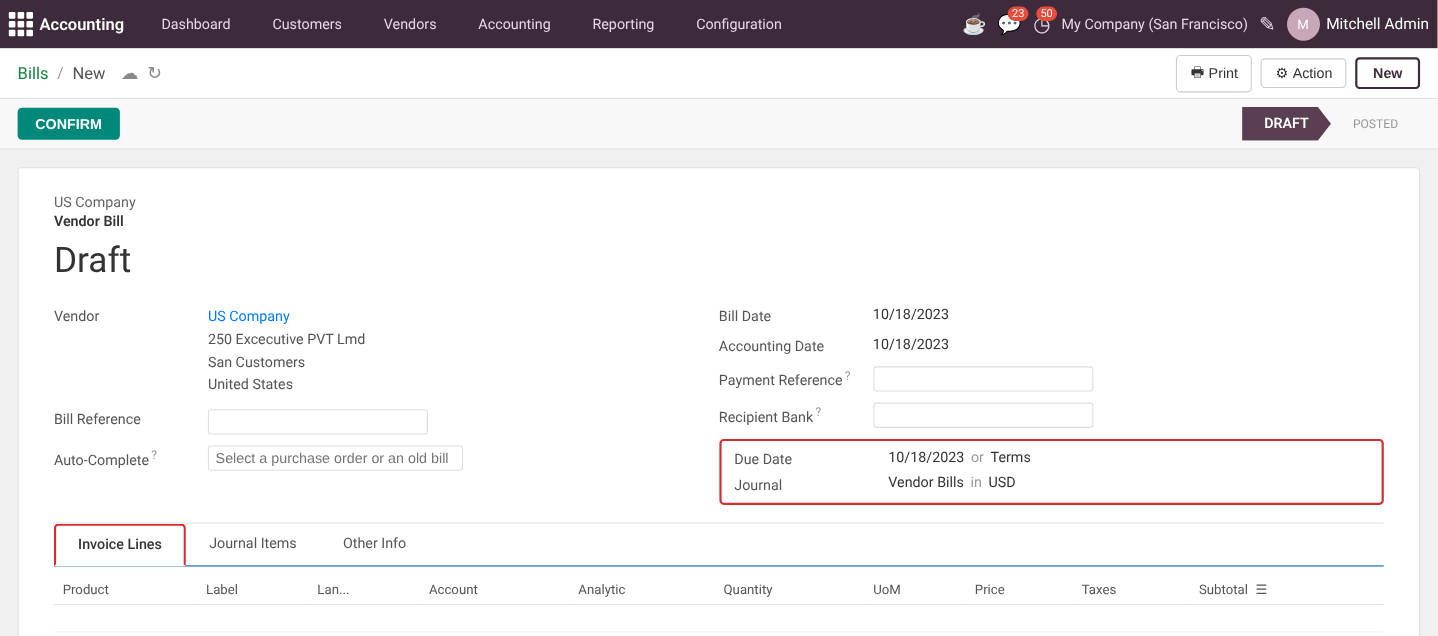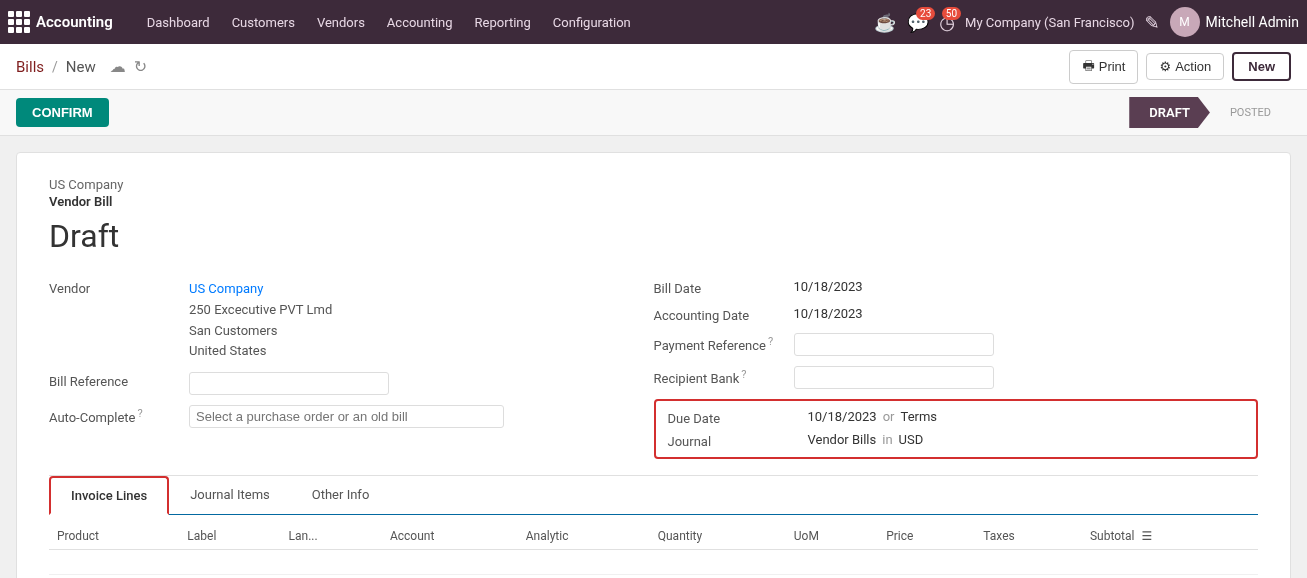--- a/index.html
+++ b/index.html
@@ -12,41 +12,41 @@
       display: flex;
       align-items: center;
       height: 44px;
       padding: 0 8px;
       gap: 4px;
     }
     .nav-logo { display: flex; align-items: center; gap: 6px; margin-right: 8px; }
     .nav-logo-grid { display: grid; grid-template-columns: repeat(3,6px); gap: 2px; }
     .nav-logo-grid span { width: 6px; height: 6px; background: #fff; border-radius: 1px; display: block; }
     .nav-app-name { font-size: 15px; font-weight: 600; margin-right: 12px; }
-    .nav-menu { display: flex; gap: 2px; justify-content: center; }
+    .nav-menu { display: flex; gap: 18px; justify-content: center; }
     .nav-item { padding: 6px 10px; border-radius: 4px; cursor: pointer; font-size: 13px; color: #e8d8e5; }
     .nav-right { margin-left: auto; display: flex; align-items: center; gap: 10px; }
     .nav-icon-btn { position: relative; cursor: pointer; color: #e8d8e5; font-size: 18px; }
     .badge { position: absolute; top: -5px; right: -6px; background: #e74c3c; color: #fff; border-radius: 10px; font-size: 10px; padding: 1px 4px; }
     .nav-company { font-size: 13px; color: #e8d8e5; }
     .nav-tools { font-size: 18px; color: #e8d8e5; cursor: pointer; }
     .nav-user { display: flex; align-items: center; gap: 6px; cursor: pointer; }
     .nav-avatar { width: 30px; height: 30px; border-radius: 50%; background: #c8a8b8; display: flex; align-items: center; justify-content: center; font-size: 12px; color: #fff; }
 
     
     .breadcrumb-bar {
       background: #fff;
       border-bottom: 1px solid #e0e0e0;
       padding: 8px 16px;
       display: flex;
       align-items: center;
       gap: 8px;
       height: 46px;
     }
-    .breadcrumb-text { font-size: 15px; color: #7f1d1d; }
+    .breadcrumb-text { font-size: 15px; color: #15803d; }
     .breadcrumb-sep { color: #999; }
     .breadcrumb-current { font-size: 15px; color: #555; }
     .breadcrumb-icons { display: flex; gap: 8px; margin-left: 6px; }
     .breadcrumb-icon-btn { color: #888; cursor: pointer; font-size: 16px; }
     .breadcrumb-actions { margin-left: auto; display: flex; align-items: center; gap: 8px; }
     .btn-print { background: #fff; border: 1px solid #ccc; border-radius: 4px; padding: 5px 12px; cursor: pointer; font-size: 13px; color: #333; display: flex; align-items: center; gap: 4px; }
     .btn-action { background: #fff; border: 1px solid #ccc; border-radius: 4px; padding: 5px 12px; cursor: pointer; font-size: 13px; color: #333; display: flex; align-items: center; gap: 4px; }
     .btn-new { background: #fff; border: 2px solid #3d2a3a; border-radius: 4px; padding: 5px 14px; cursor: pointer; font-size: 13px; color: #3d2a3a; font-weight: 600; }
 
     
@@ -233,21 +233,21 @@
           </div>
         </div>
         <div class="field-row">
           <span class="field-label">Bill Reference</span>
           <input type="text" style="border: 1px solid rgb(221, 221, 221); border-radius: 3px; padding: 3px 6px; font-size: 13px; width: 200px;">
         </div>
         <div class="field-row">
           <span class="field-label">
             <span>Auto-Complete</span><sup class="help-icon">?</sup>
           </span>
-          <input type="text" style="border: 1px solid rgb(221, 221, 221); border-radius: 3px; padding: 3px 6px; font-size: 13px; width: 315px; color: rgb(170, 170, 170);" placeholder="Select a purchase order or an old bill">
+          <input type="text" style="border: 1px solid rgb(221, 221, 221); border-radius: 3px; padding: 3px 6px; font-size: 13px; width: 232px; color: rgb(170, 170, 170);" placeholder="Select a purchase order or an old bill">
         </div>
       </div>
 
       <div class="form-right">
         <div class="field-row">
           <span class="field-label">Bill Date</span>
           <span class="field-value">10/18/2023</span>
         </div>
         <div class="field-row">
           <span class="field-label">Accounting Date</span>

